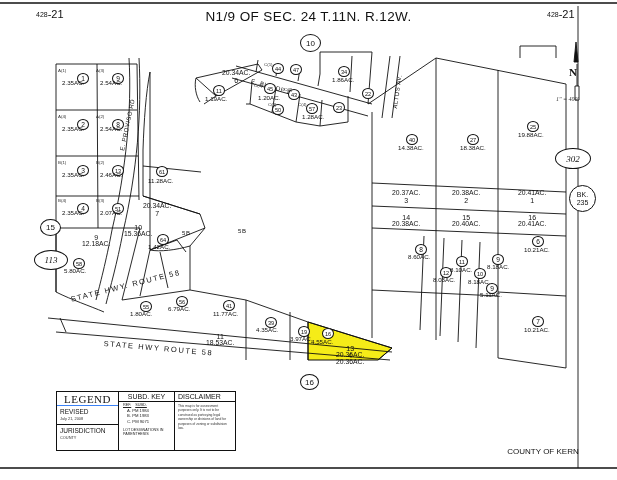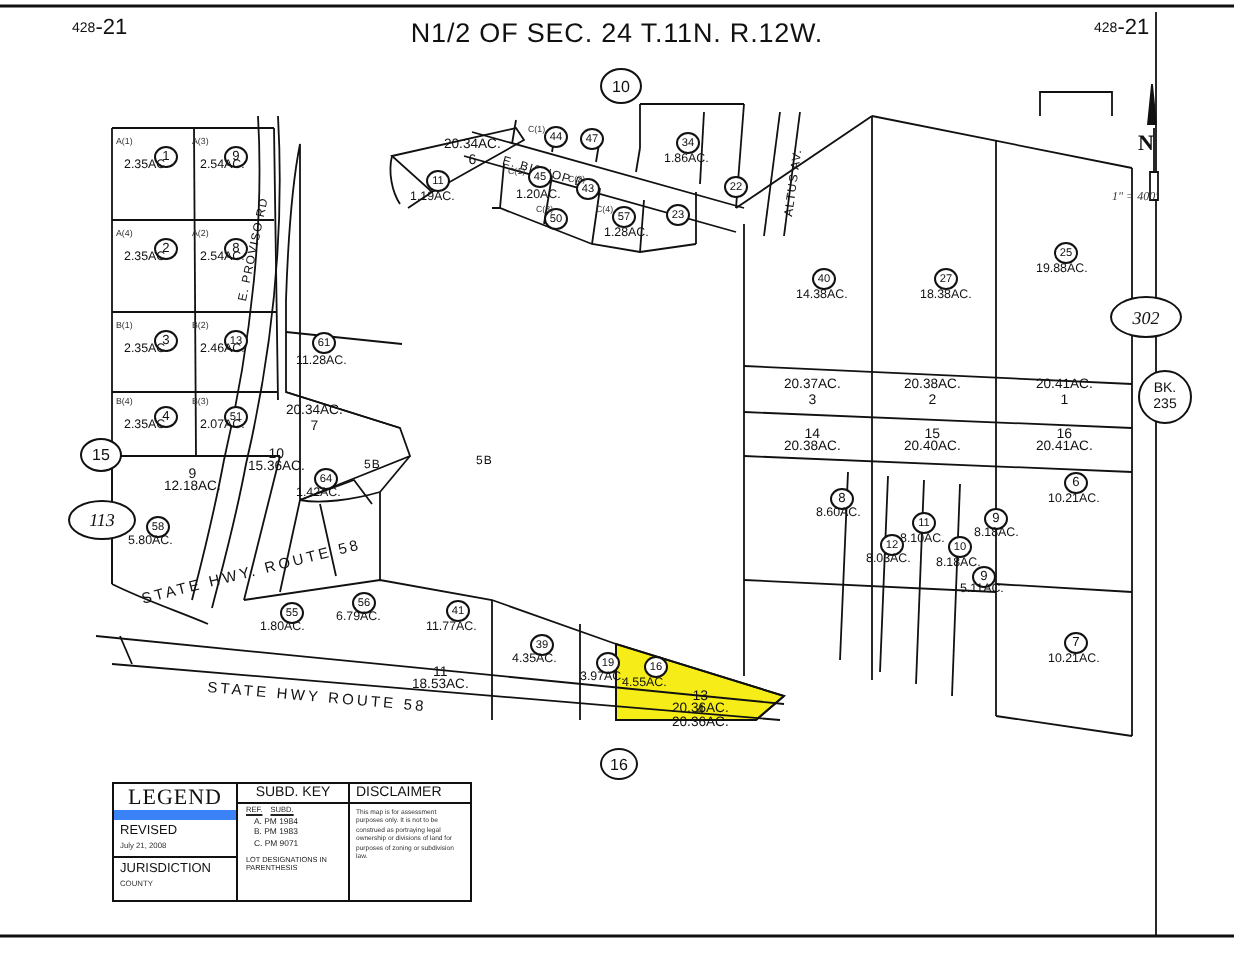--- a/index.html
+++ b/index.html
@@ -25,21 +25,21 @@
         display:flex;align-items:center;justify-content:center;background:#fff;font-size:8px;}
   .bk{position:absolute;border:1.3px solid #111;border-radius:50%;display:flex;flex-direction:column;
       align-items:center;justify-content:center;background:#fff;font-family:"Liberation Sans",sans-serif;font-size:7px;line-height:1.05;}
   
   #legend{position:absolute;left:56px;top:391px;width:178px;height:58px;border:1px solid #111;display:flex;background:#fff;}
   #legend .col{border-right:1px solid #111;box-sizing:border-box;}
   #legend .col:last-child{border-right:none;}
   .lgA{width:62px;}
   .lgB{width:56px;}
   .lgC{width:60px;}
-  .lgTitle{font-family:"Liberation Serif",serif;font-size:11px;text-align:center;letter-spacing:.5px;border-bottom:5px solid #3b82f6;padding:1px 0 0;}
+  .lgTitle{font-family:"Liberation Serif",serif;font-size:11px;text-align:center;letter-spacing:.5px;border-bottom:1px solid #3b82f6;padding:1px 0 0;}
   .lgSub{font-family:"Liberation Sans",sans-serif;font-size:6.5px;padding:2px 3px 0;}
   .lgDate{font-family:"Liberation Sans",sans-serif;font-size:3.9px;padding:1px 3px 0;color:#333;}
   .lgRow{border-top:1px solid #111;}
   .keyhead{font-family:"Liberation Sans",sans-serif;font-size:7px;text-align:center;border-bottom:1px solid #111;padding:1px 0;}
   .keycols{font-family:"Liberation Sans",sans-serif;font-size:3.8px;display:flex;gap:4px;padding:1px 4px 0;color:#222;}
   .keycols span{text-decoration:underline;}
   .keyitem{font-family:"Liberation Sans",sans-serif;font-size:4.2px;padding:.5px 4px 0 8px;color:#222;}
   .keyfoot{font-family:"Liberation Sans",sans-serif;font-size:3.7px;padding:4px 4px 0;color:#222;line-height:1.3;}
   .disctitle{font-family:"Liberation Sans",sans-serif;font-size:7px;padding:1px 0 1px 3px;border-bottom:1px solid #111;}
   .disctext{font-family:"Liberation Sans",sans-serif;font-size:3.3px;padding:2px 3px;color:#333;line-height:1.35;}
@@ -152,21 +152,21 @@
         <path d="M576,42 L578,62 L574,62 Z" fill="#111"></path>
         <path d="M577,64 L577,98"></path>
         <path d="M575,86 L579,86 L579,100 L575,100 Z" fill="#fff"></path>
       </g>
 
       <path d="M520,58 L520,46 L556,46 L556,58"></path>
     </g>
   </svg>
 
   <div class="t title" style="left:0;top:8px;">
-    <div style="margin-top:2px;">N1/2 OF SEC. 24 T.11N. R.12W.</div>
+    <div style="margin-top:2px;">N1/9 OF SEC. 24 T.11N. R.12W.</div>
   </div>
   <div class="t corner" style="left:36px;top:9px;">
     <small>428</small><span>-21</span>
   </div>
   <div class="t corner" style="left:547px;top:9px;">
     <small>428</small><span>-21</span>
   </div>
 
   <div id="northN">N</div>
   <div id="scale">1" = 400'</div>
@@ -440,15 +440,16 @@
         </div>
       <div class="keyfoot">LOT DESIGNATIONS IN PARENTHESIS</div>
     </div>
     <div class="col lgC">
       <div class="disctitle">DISCLAIMER</div>
       <div class="disctext">This map is for assessment purposes only. It is not to be construed as portraying legal ownership or divisions of land for purposes of zoning or subdivision law.</div>
     </div>
   </div>
 
   <div id="amap">
+    <div>COUNTY OF KERN</div>
   </div>
 
 </div>
 
 </body></html>

